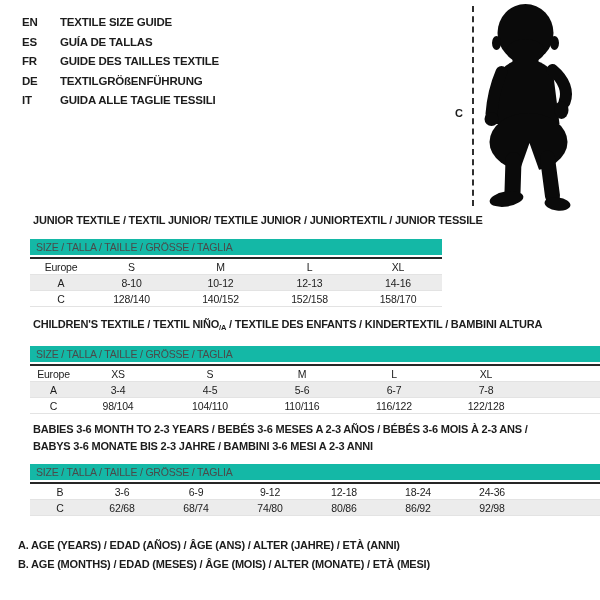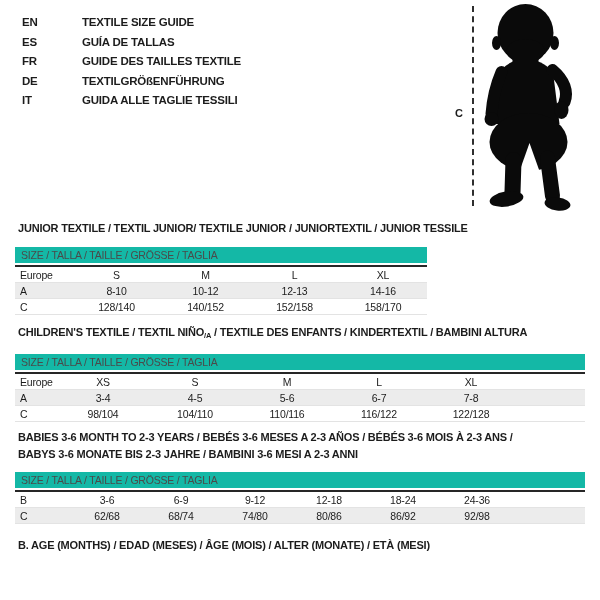--- a/index.html
+++ b/index.html
@@ -5,45 +5,45 @@
   html,body{margin:0;padding:0;}
   body{
     width:600px;height:600px;background:#ffffff;
     font-family:"Liberation Sans",sans-serif;color:#1c1c1c;
     letter-spacing:-0.2px;
   }
   .page{position:relative;width:600px;height:600px;overflow:hidden;background:#fff;}
 
   
   .lang-block{position:absolute;top:13px;left:22px;}
-  .lang-row{display:flex;line-height:19.5px;font-size:11.5px;font-weight:700;gap:22px;}
+  .lang-row{display:flex;line-height:19.5px;font-size:11.5px;font-weight:700;}
   .lang-code{width:38px;flex:0 0 38px;}
 
   
   .measure-line{position:absolute;left:472px;top:6px;height:200px;width:0;border-left:2px dashed #2e2e2e;}
   .measure-label{position:absolute;left:455px;top:107px;font-size:11px;font-weight:700;}
   .silhouette{position:absolute;left:479px;top:2px;width:121px;height:212px;}
 
   
-  .section{position:absolute;left:15px;width:570px;margin-top:8px;}
+  .section{position:absolute;left:30px;width:570px;}
   #sec-junior{top:214px;}
   #sec-children{top:318px;}
   #sec-babies{top:421px;}
   .section-heading{font-size:11px;font-weight:700;margin:0 0 12px 3px;line-height:13px;}
   #sec-babies .section-heading{line-height:17px;margin-bottom:9px;}
   .sub{font-size:7.5px;vertical-align:-2px;}
 
   .size-bar{height:16px;background:#14b8a6;color:#4a4a4a;font-size:10.5px;line-height:16px;padding-left:6px;margin-bottom:2px;}
   .bar-junior{width:406px;}
 
   table.size-table{border-collapse:collapse;table-layout:fixed;border-top:2px solid #262626;}
   .t-junior{width:412px;}
   .t-wide{width:570px;}
   table.size-table td{height:15px;font-size:10.5px;text-align:center;padding:0;white-space:nowrap;}
-  table.size-table td.rowlabel{text-align:left;padding-left:5px;}
+  table.size-table td.rowlabel{text-align:center;padding-left:5px;}
   table.size-table tr{border-bottom:1px solid #e3e3e3;}
   table.size-table tr.shaded{background:#ececec;}
 
   
   .footnotes{position:absolute;left:18px;top:536px;font-size:11px;font-weight:700;line-height:18.5px;}
 </style>
 </head>
 <body>
 
 <div class="page">
@@ -212,16 +212,17 @@
           <td>80/86</td>
           <td>86/92</td>
           <td>92/98</td>
           <td></td>
         </tr>
       </tbody>
     </table>
   </div>
 
   <div class="footnotes">
+    <div>A. AGE (YEARS) / EDAD (AÑOS) / ÂGE (ANS) / ALTER (JAHRE) / ETÀ (ANNI)</div>
     <div>B. AGE (MONTHS) / EDAD (MESES) / ÂGE (MOIS) / ALTER (MONATE) / ETÀ (MESI)</div>
   </div>
 
 </div>
 
 </body></html>

